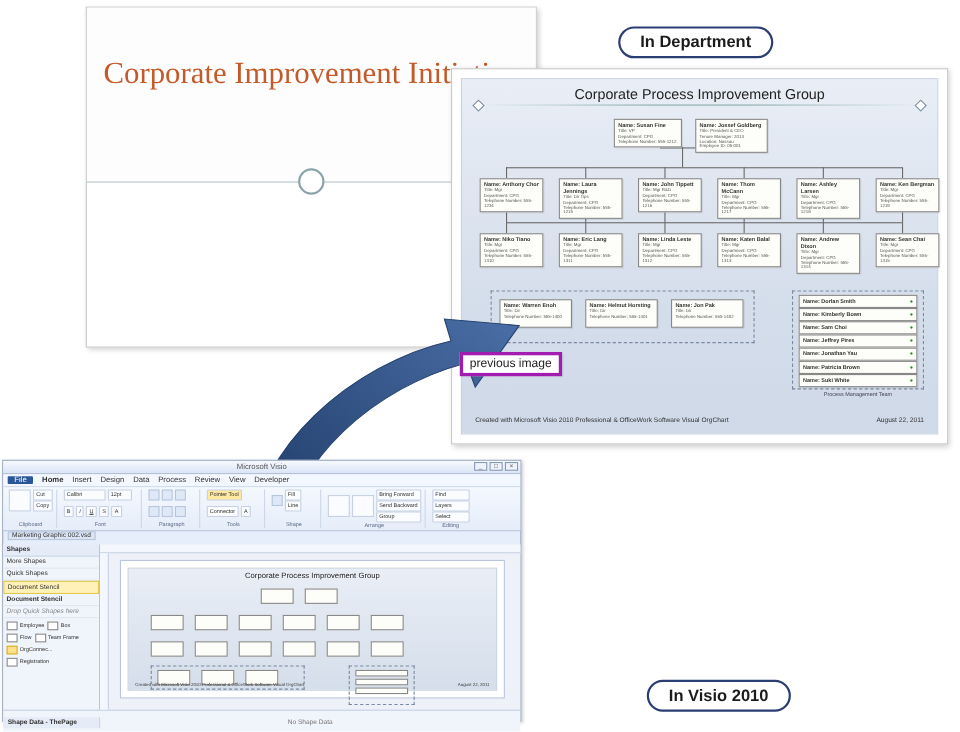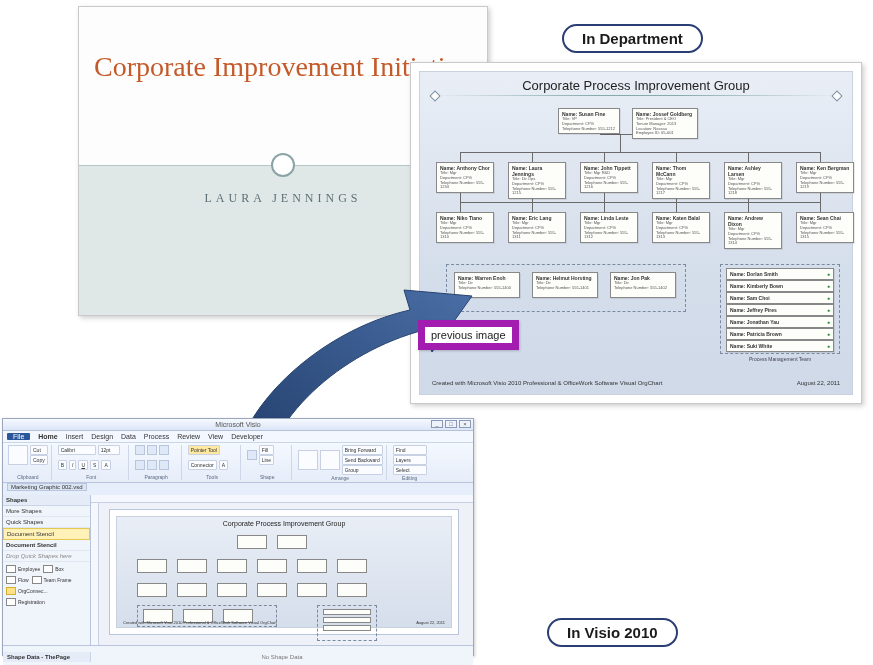--- a/index.html
+++ b/index.html
@@ -71,21 +71,21 @@
     position: absolute;
     background: #fff;
     border: 2px solid #2b3e74;
     border-radius: 18px;
     padding: 4px 18px;
     font-size: 15px;
     font-weight: 600;
     color: #1b1b1b;
   }
   .pill.top { left: 562px; top: 24px; }
-  .pill.bottom { left: 547px; top: 618px; }
+  .pill.bottom { left: 588px; top: 618px; }
 
   
   .pptx-org-slide {
     position: absolute;
     left: 410px;
     top: 62px;
     width: 452px;
     height: 342px;
     background: #fff;
     border: 1px solid #c9c9c9;
@@ -159,21 +159,21 @@
     width:280px; height:240px;
     pointer-events:none;
   }
   .arrow-wrap svg { width:100%; height:100%; overflow:visible; }
 
   
   .tooltip {
     position:absolute;
     left:418px; top:320px;
     background:#fff;
-    border:7px solid #a21caf;
+    border:3px solid #a21caf;
     font-size:11px;
     padding:2px 6px;
     color:#222;
     box-shadow:1px 1px 2px rgba(0,0,0,.2);
     z-index:50;
   }
 
   
   .visio-window {
     position:absolute;
@@ -259,23 +259,20 @@
 </head>
 <body>
 
 <div class="pptx-title-slide">
   <div class="upper">
     <div class="title">Corporate Improvement Initiative</div>
   </div>
   <div class="mid-ring-row">
     <div class="mid-line"></div>
     <div class="ring"></div>
-  </div>
-  <div class="lower">
-    <div class="author">LAURA JENNINGS</div>
   </div>
 </div>
 
 <div class="pill top">In Department</div>
 <div class="pill bottom">In Visio 2010</div>
 
 <div class="pptx-org-slide">
   <div class="org-canvas">
     <div class="org-title">Corporate Process Improvement Group</div>
     <div class="org-hr"></div>

